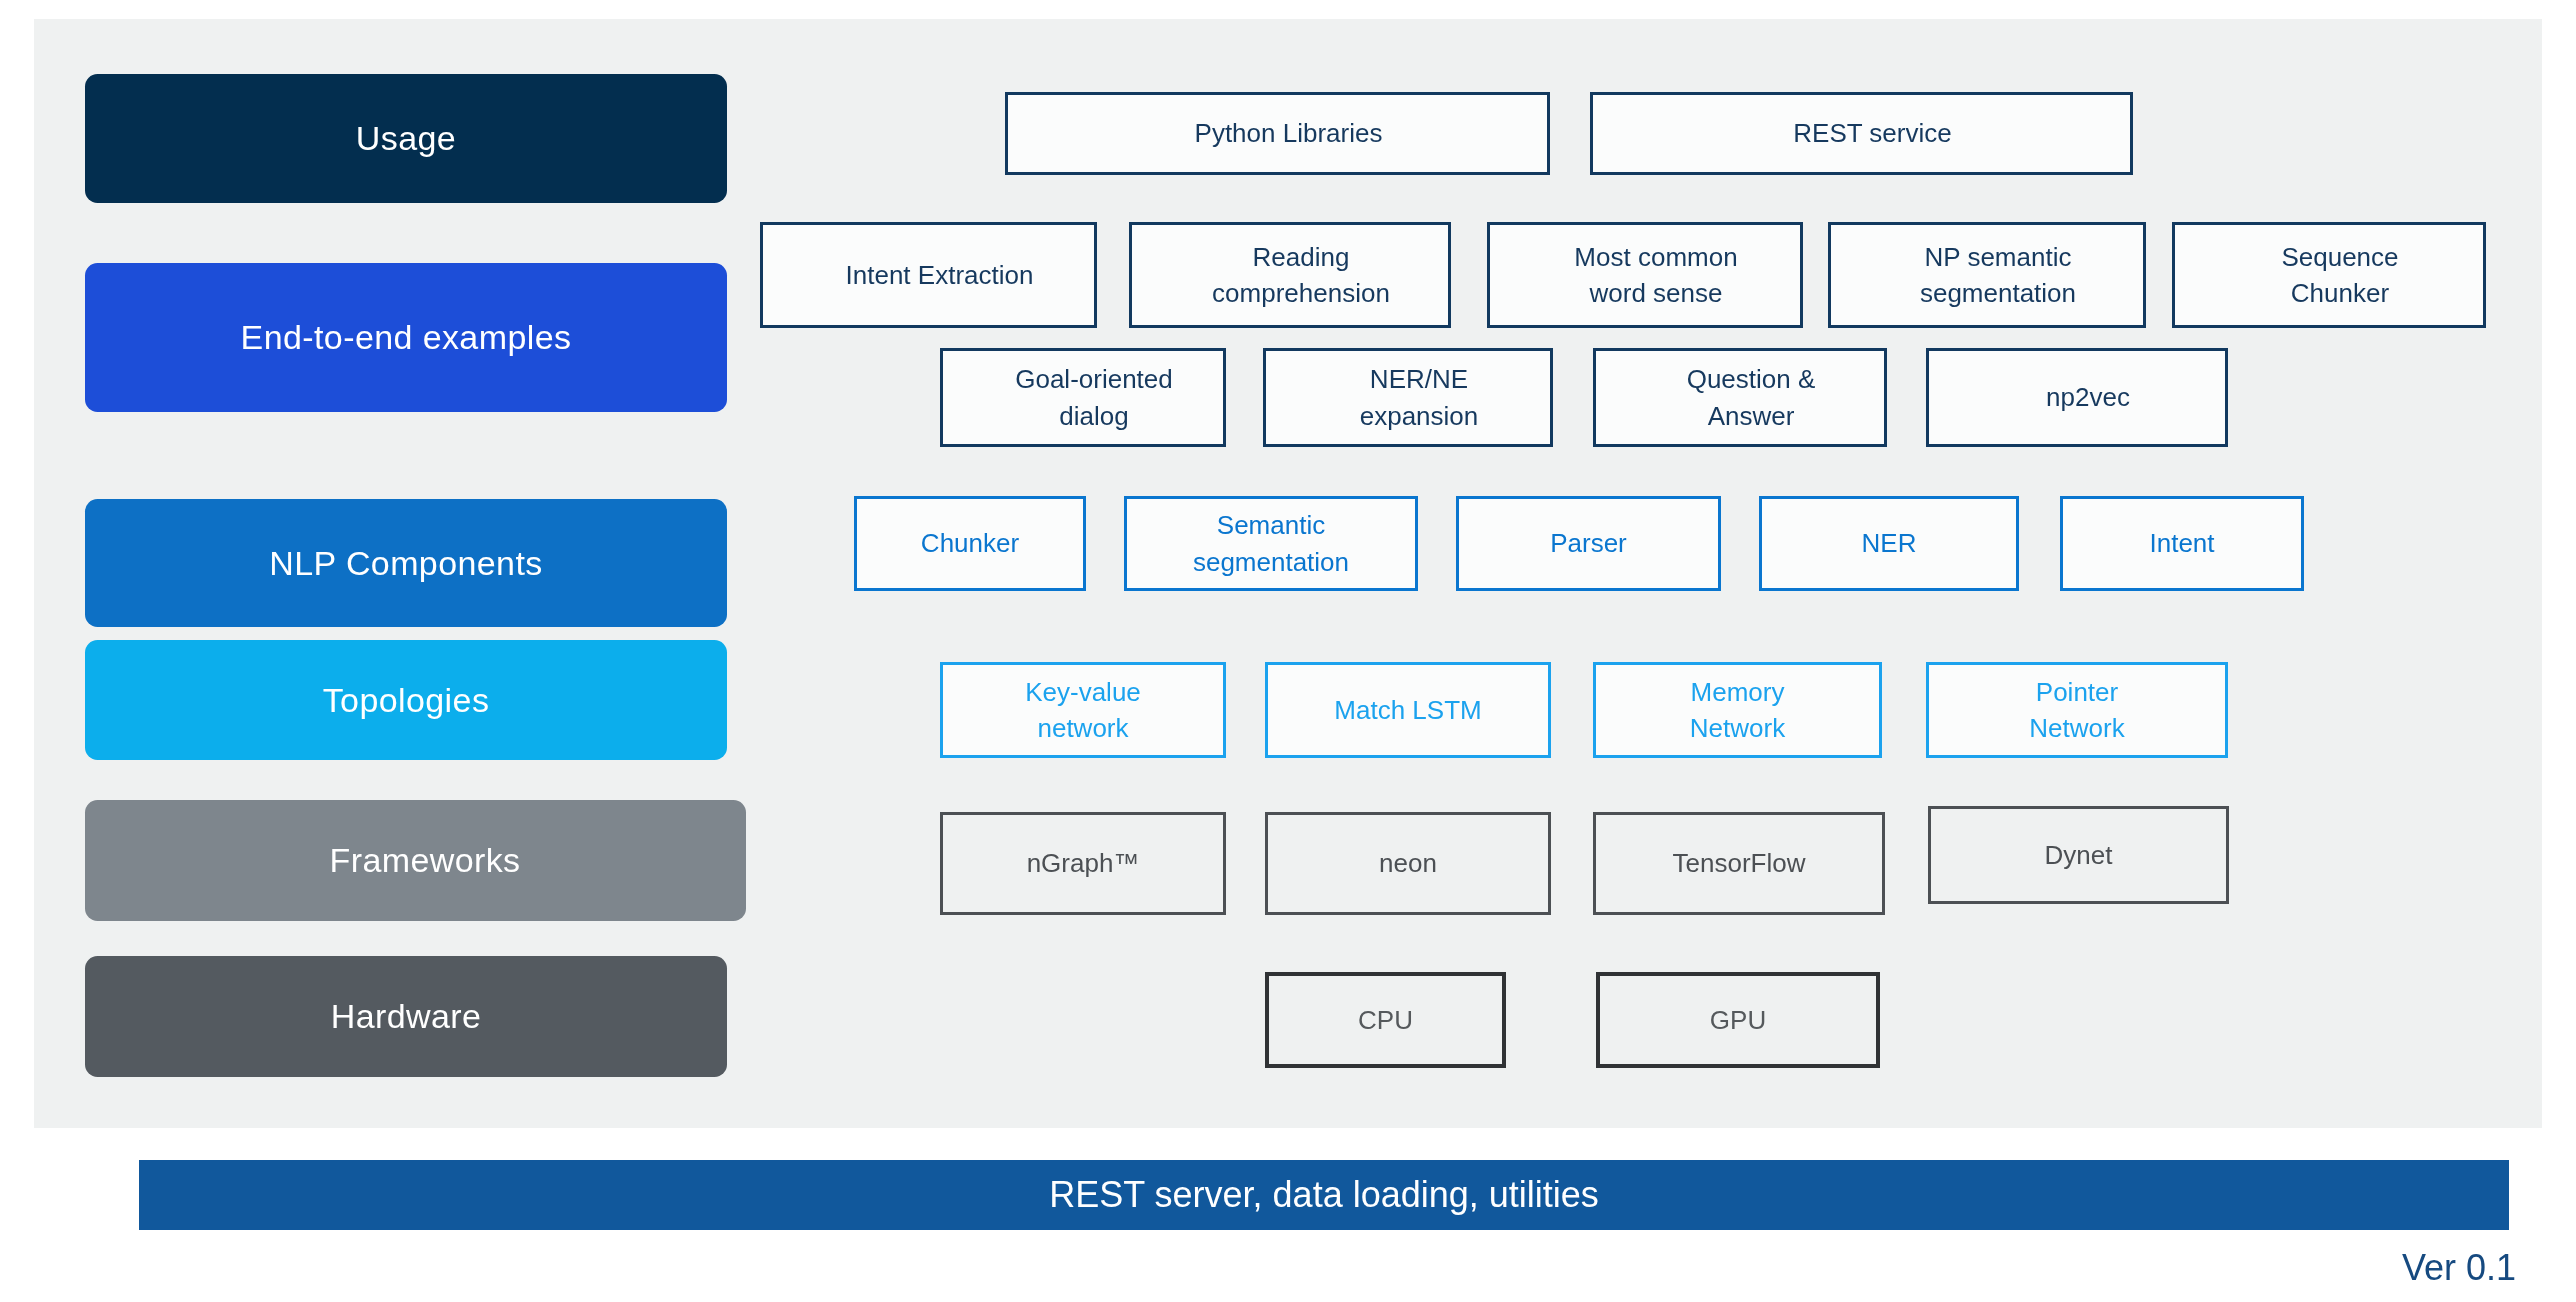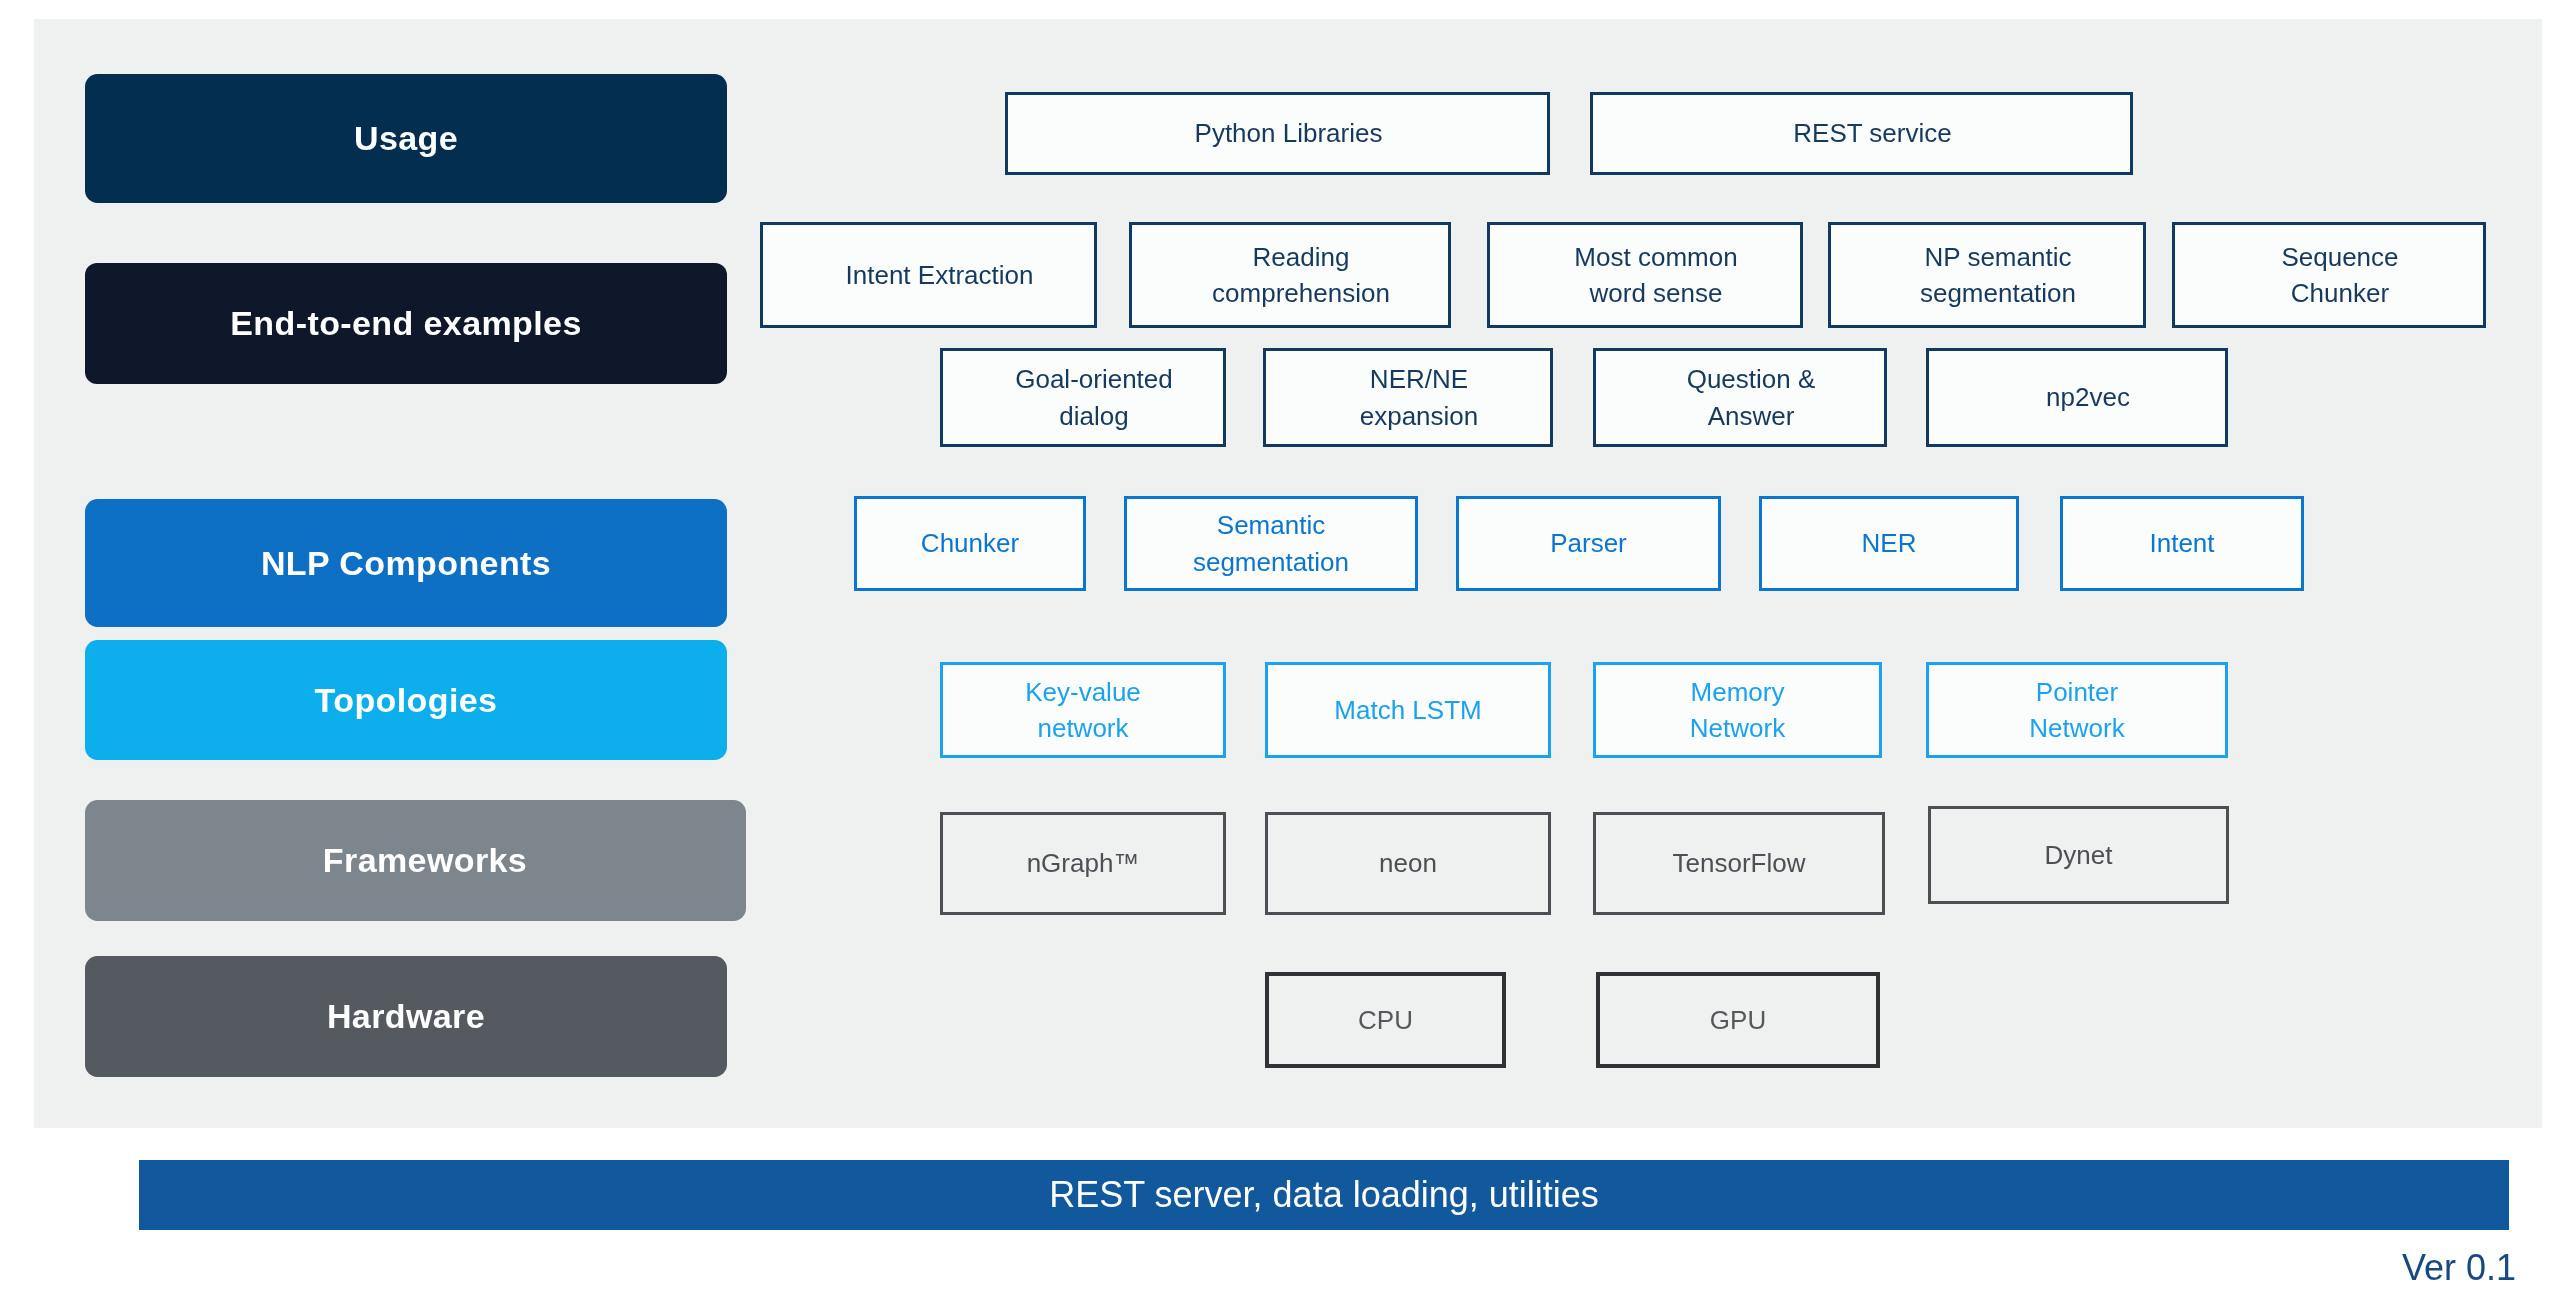--- a/index.html
+++ b/index.html
@@ -17,30 +17,30 @@
     width: 2508px; height: 1109px;
     background: #eff1f1;
   }
   
   .tier {
     position: absolute;
     left: 85px;
     width: 642px;
     border-radius: 12.5px;
     color: #ffffff;
-    font-weight: 700;
+    font-weight: 400;
     font-size: 34px;
     display: flex;
     align-items: center;
     justify-content: center;
     text-align: center;
     letter-spacing: 0.4px;
   }
   .tier-usage      { top:  74px; height: 129px; background: #032e4f; }
-  .tier-e2e        { top: 263px; height: 121px; background: #0f172a; border-radius: 12px; }
+  .tier-e2e        { top: 263px; height: 149px; background: #1d4ed8; }
   .tier-nlp        { top: 471px; height: 128px; background: #0d70c5; margin-top: 28px; }
   .tier-topologies { top: 640px; height: 120px; background: #0caeec; }
   .tier-frameworks { top: 800px; height: 121px; background: #7e868d; padding-left: 19px; }
   .tier-hardware   { top: 956px; height: 121px; background: #545a60; }
 
   
   .box {
     position: absolute;
     box-sizing: border-box;
     display: flex;

